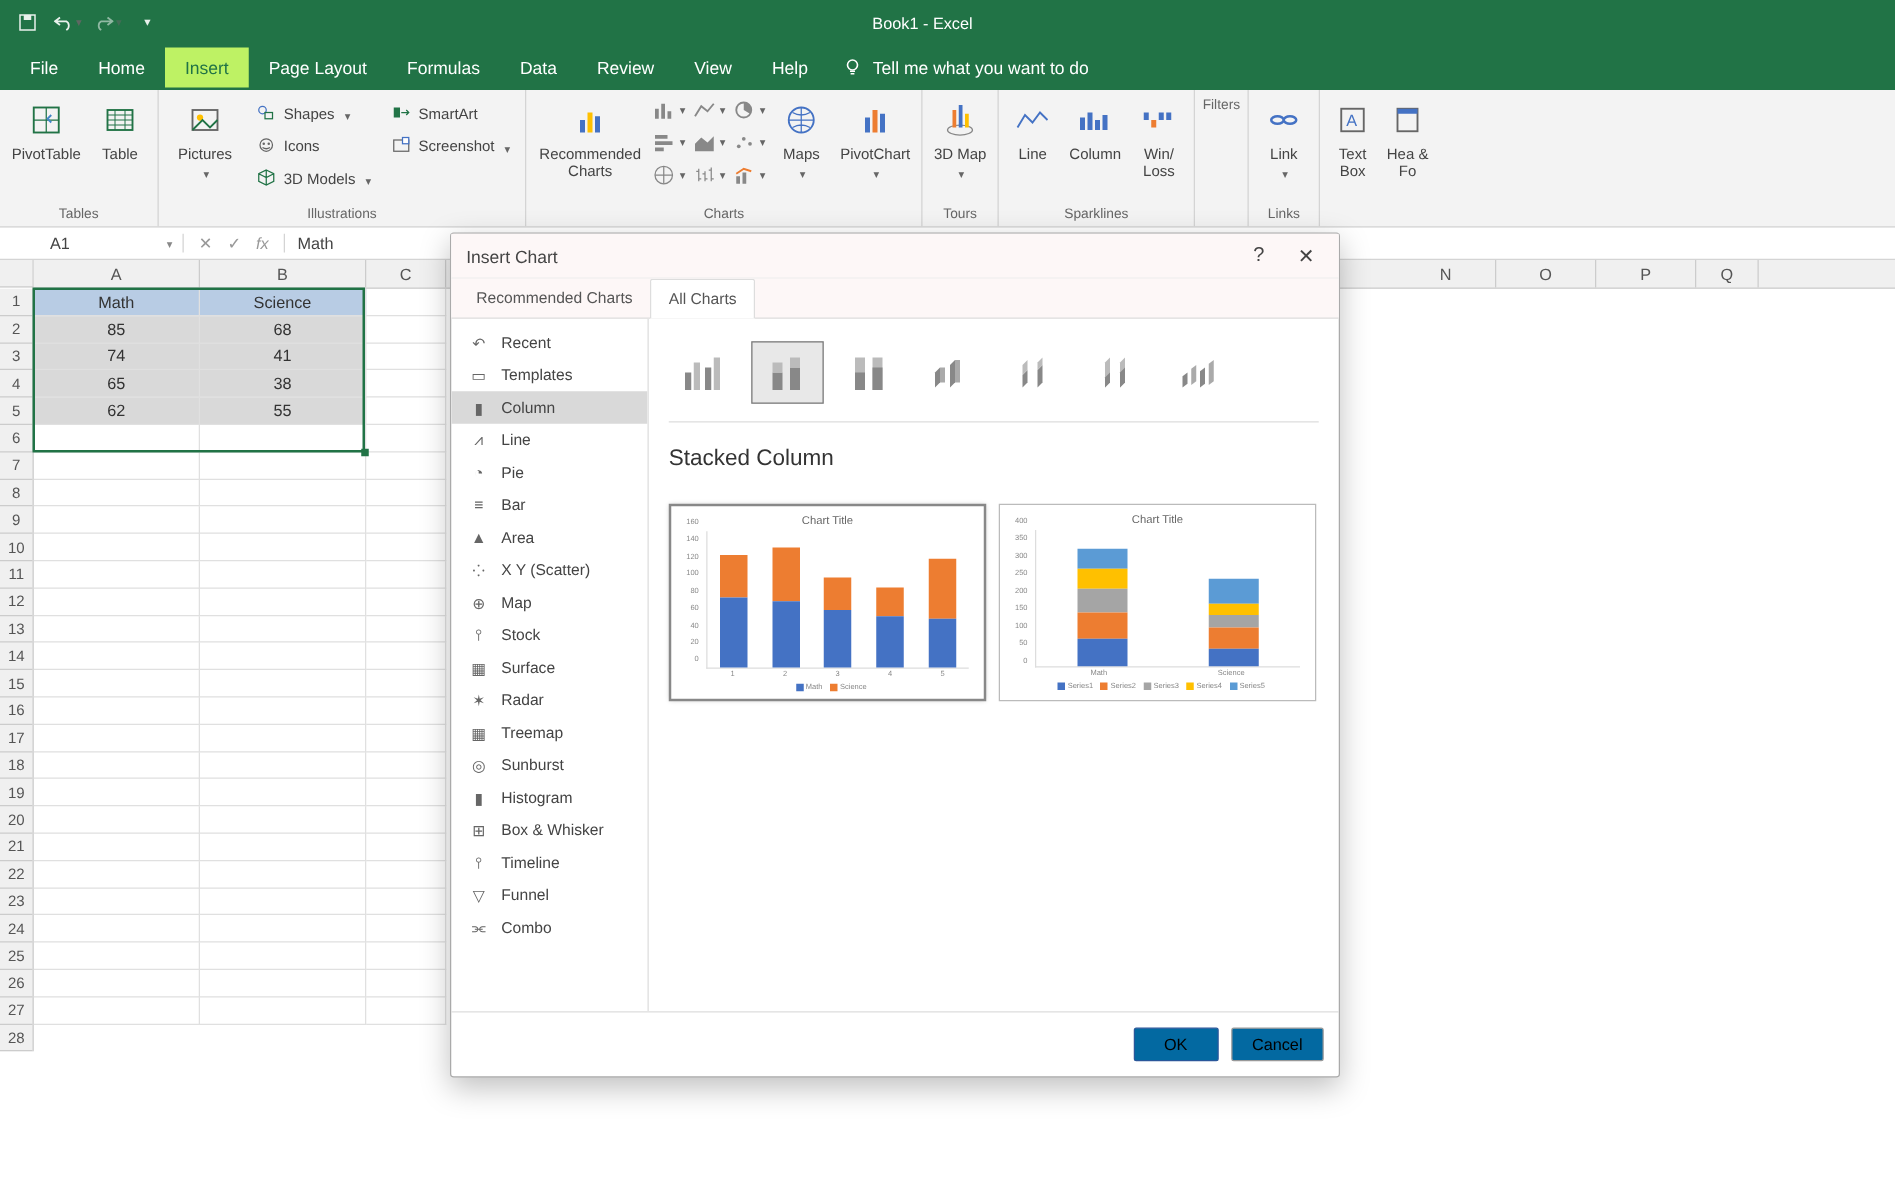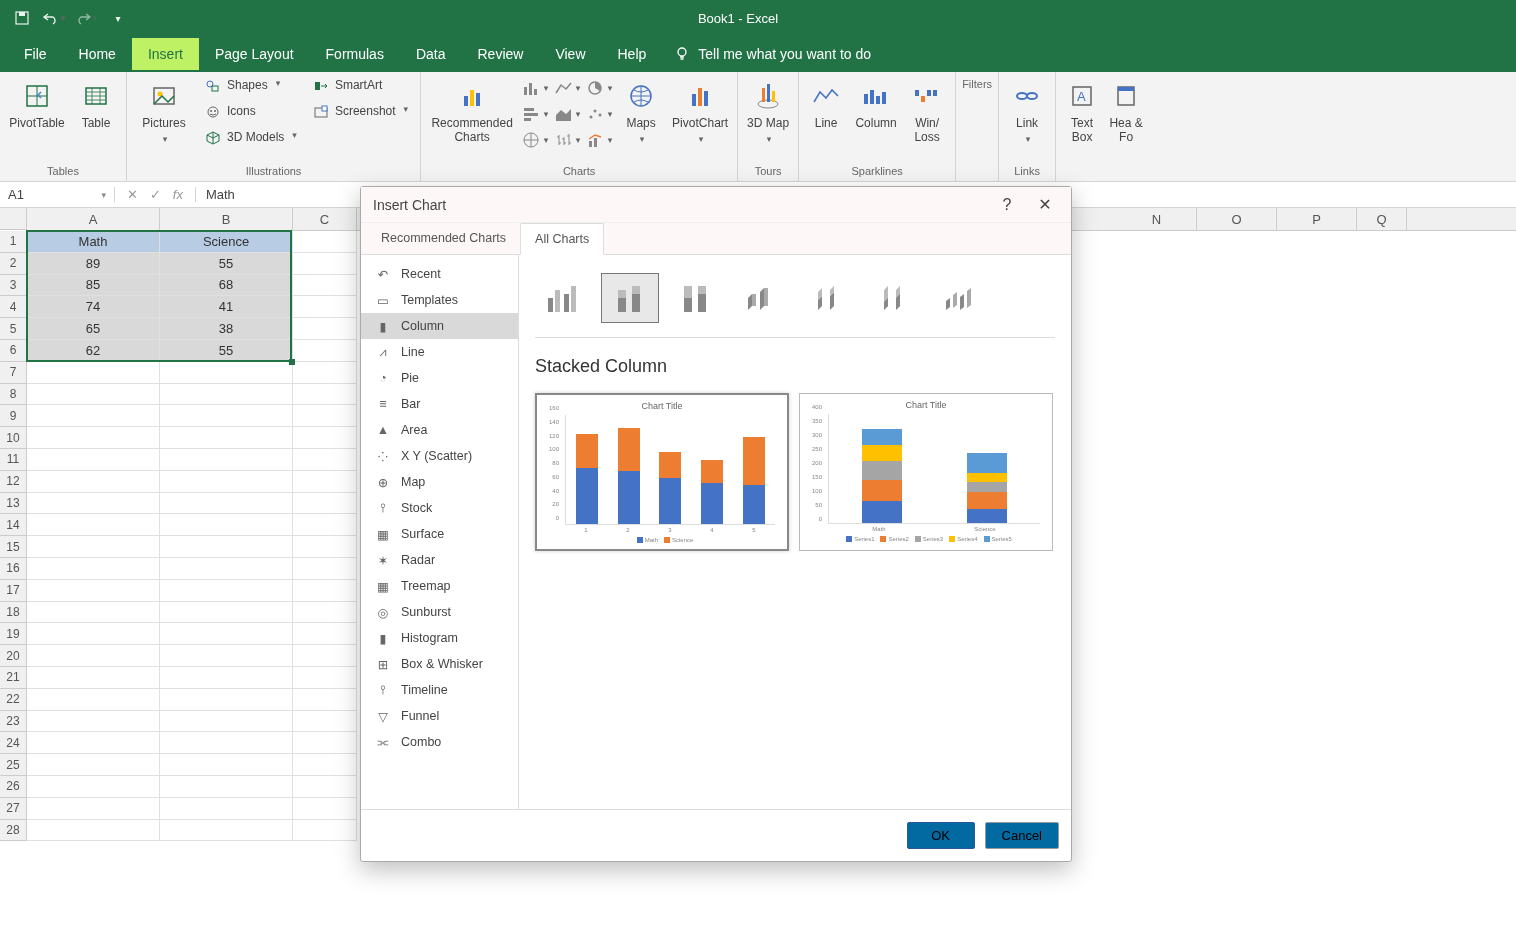--- a/index.html
+++ b/index.html
@@ -20,28 +20,28 @@
 
 
 .ribbon { background: #f3f3f3; border-bottom: 1px solid #d4d4d4; height: 110px; display: flex; }
 .ribbon-group { border-right: 1px solid #d4d4d4; display: flex; flex-direction: column; padding: 4px 6px 2px; }
 .ribbon-group-body { flex: 1; display: flex; align-items: flex-start; gap: 4px; }
 .ribbon-group-label { text-align: center; font-size: 11px; color: #666; padding: 2px 0; }
 .big-btn { display: flex; flex-direction: column; align-items: center; justify-content: center; width: 62px; text-align: center; font-size: 12px; color: #444; padding: 4px 2px; cursor: pointer; gap: 4px; }
 .big-btn.wide { width: 100px; }
 .big-btn .ico { width: 32px; height: 32px; display: flex; align-items: center; justify-content: center; }
 .stack { display: flex; flex-direction: column; gap: 2px; }
-.small-btn { display: flex; align-items: flex-start; font-size: 12px; color: #444; padding: 2px 6px; cursor: pointer; gap: 6px; height: 24px; }
+.small-btn { display: flex; align-items: flex-end; font-size: 12px; color: #444; padding: 2px 6px; cursor: pointer; gap: 6px; height: 24px; }
 .dd { font-size: 9px; color: #666; margin-left: 2px; }
 .mini-row { display: flex; gap: 4px; }
 .mini { width: 28px; height: 24px; display: flex; align-items: center; justify-content: center; cursor: pointer; }
 
 
 .fbar { height: 26px; border-bottom: 1px solid #d4d4d4; display: flex; align-items: center; font-size: 13px; color: #444; }
-.name-box { width: 115px; border-right: 1px solid #d4d4d4; padding: 0 8px; display: flex; align-items: center; justify-content: space-between; }
+.name-box { width: 115px; border-right: 1px solid #d4d4d4; padding: 0 8px; display: flex; align-items: center; justify-content: space-between; margin-left: 32px; }
 .fbar-btns { display: flex; align-items: center; gap: 12px; padding: 0 12px; border-right: 1px solid #d4d4d4; color: #999; }
 .fx { font-style: italic; }
 .formula-input { flex: 1; padding: 0 10px; }
 
 
 .grid-area { position: relative; display: flex; }
 .row-headers { width: 27px; background: #f0f0f0; border-right: 1px solid #ccc; }
 .row-head { height: 21.8px; border-bottom: 1px solid #ccc; font-size: 12px; color: #555; display: flex; align-items: center; justify-content: center; }
 .col-headers { display: flex; background: #f0f0f0; border-bottom: 1px solid #ccc; }
 .corner { width: 27px; height: 22px; background: #f0f0f0; border-right: 1px solid #ccc; border-bottom: 1px solid #ccc; }
@@ -67,21 +67,21 @@
 .dlg-tab.active { background: #fff; border: 1px solid #ddd; border-bottom: 1px solid #fff; margin-bottom: -1px; border-radius: 2px 2px 0 0; }
 .dlg-body { flex: 1; display: flex; overflow: hidden; }
 .chart-types { width: 158px; border-right: 1px solid #ddd; padding: 6px 0; overflow-y: auto; }
 .ct-item { display: flex; align-items: center; gap: 10px; padding: 4px 14px; font-size: 12.5px; color: #444; cursor: pointer; height: 26px; }
 .ct-item.active { background: #d9d9d9; }
 .ct-ico { width: 16px; height: 16px; display: flex; align-items: center; justify-content: center; color: #666; }
 .chart-main { flex: 1; padding: 12px 16px; }
 .subtype-row { display: flex; gap: 8px; margin-bottom: 18px; padding-top: 6px; border-bottom: 1px solid #ddd; padding-bottom: 14px; }
 .subtype { width: 58px; height: 50px; border: 1px solid transparent; display: flex; align-items: center; justify-content: center; cursor: pointer; }
 .subtype.active { border: 1px solid #777; background: #e8e8e8; }
-.chart-name { font-size: 18px; color: #333; margin-bottom: 16px; }
+.chart-name { font-size: 18px; color: #333; margin-bottom: 26px; }
 .previews { display: flex; gap: 10px; }
 .preview { width: 254px; height: 158px; border: 1px solid #bbb; padding: 6px; position: relative; background: #fff; }
 .preview.active { border: 2px solid #888; box-shadow: 0 0 4px rgba(0,0,0,0.2); }
 .prev-title { text-align: center; font-size: 9px; color: #666; margin-bottom: 4px; }
 .prev-chart { height: 110px; position: relative; display: flex; align-items: flex-end; justify-content: space-around; border-left: 1px solid #ddd; border-bottom: 1px solid #ddd; margin-left: 22px; margin-right: 6px; }
 .prev-yaxis { position: absolute; left: 4px; top: 10px; bottom: 28px; width: 18px; font-size: 6px; color: #888; display: flex; flex-direction: column; justify-content: space-between; text-align: right; }
 .stk-bar { width: 22px; display: flex; flex-direction: column-reverse; }
 .seg { width: 100%; }
 .c-blue { background: #4472c4; }
 .c-orange { background: #ed7d31; }
@@ -500,25 +500,20 @@
       <div class="row-head">28</div>
     </div>
   <div class="cells" style="flex:1">
     <div class="cell-row">
       <div class="cell colA hdr-cell">Math</div>
       <div class="cell colB hdr-cell">Science</div>
       <div class="cell colC"></div>
     </div>
     <div id="datarows">
         <div class="cell-row">
-          <div class="cell colA sel-cell">89</div>
-          <div class="cell colB sel-cell">55</div>
-          <div class="cell colC"></div>
-        </div>
-        <div class="cell-row">
           <div class="cell colA sel-cell">85</div>
           <div class="cell colB sel-cell">68</div>
           <div class="cell colC"></div>
         </div>
         <div class="cell-row">
           <div class="cell colA sel-cell">74</div>
           <div class="cell colB sel-cell">41</div>
           <div class="cell colC"></div>
         </div>
         <div class="cell-row">

